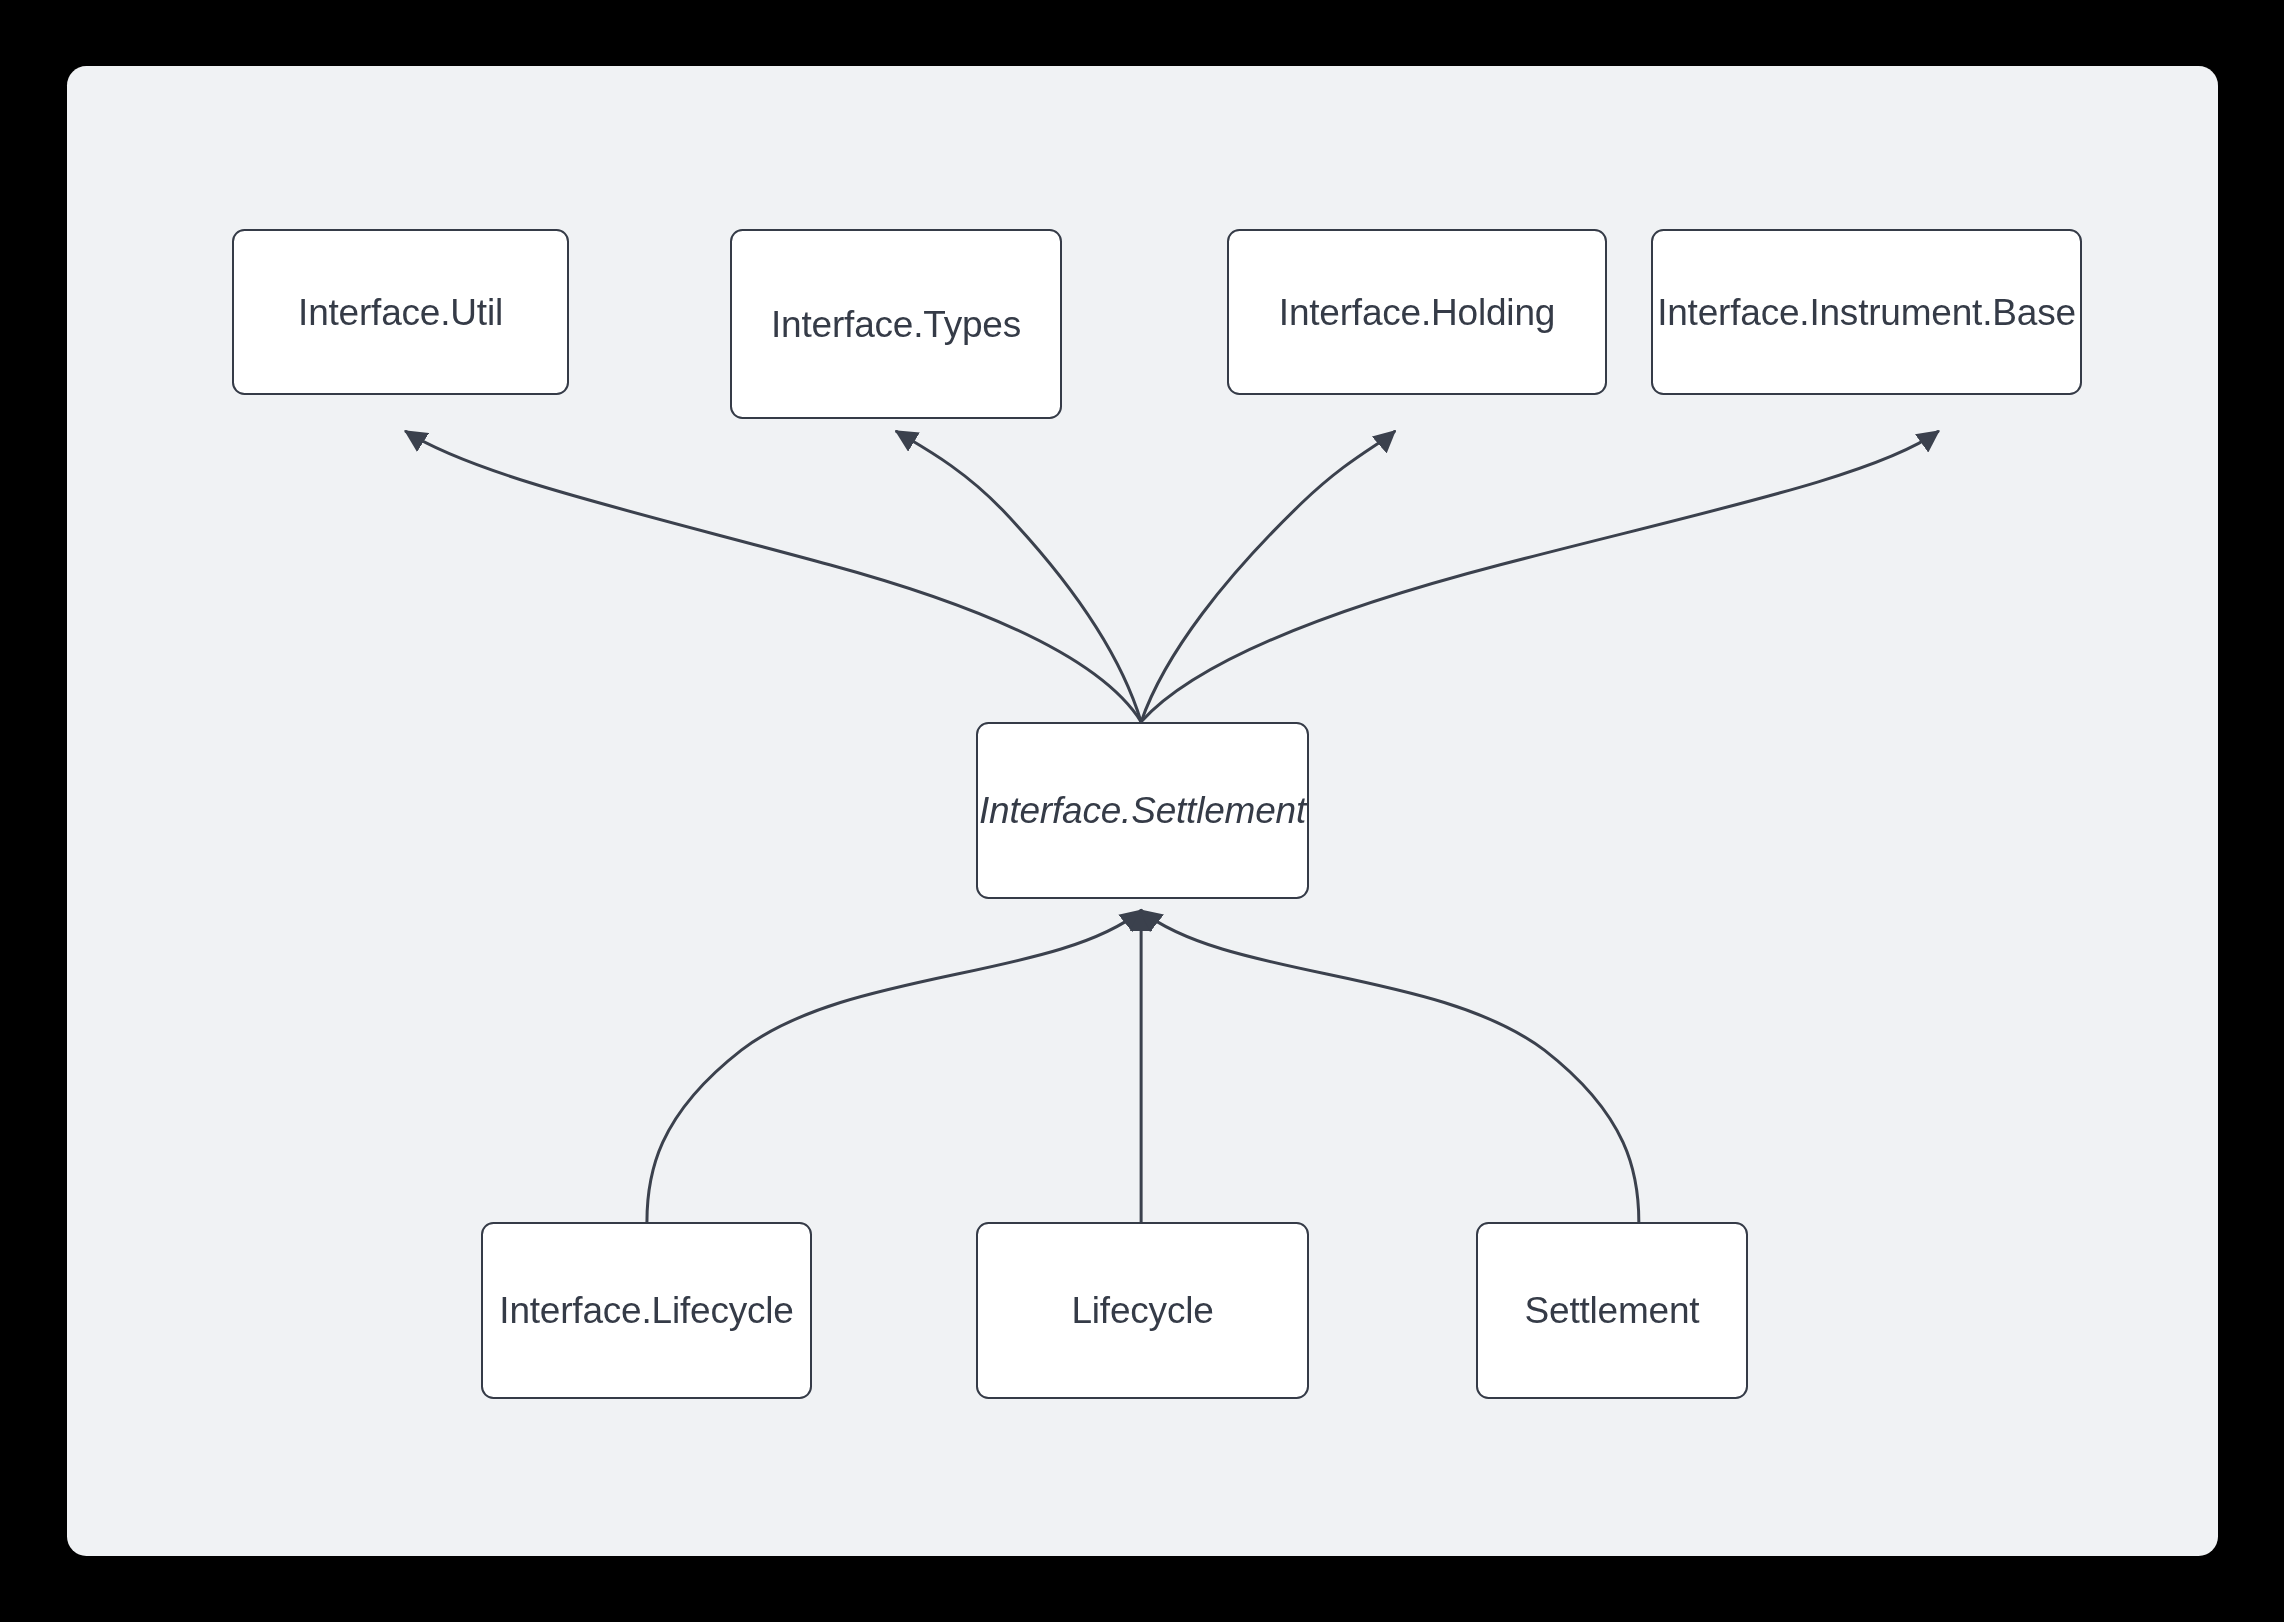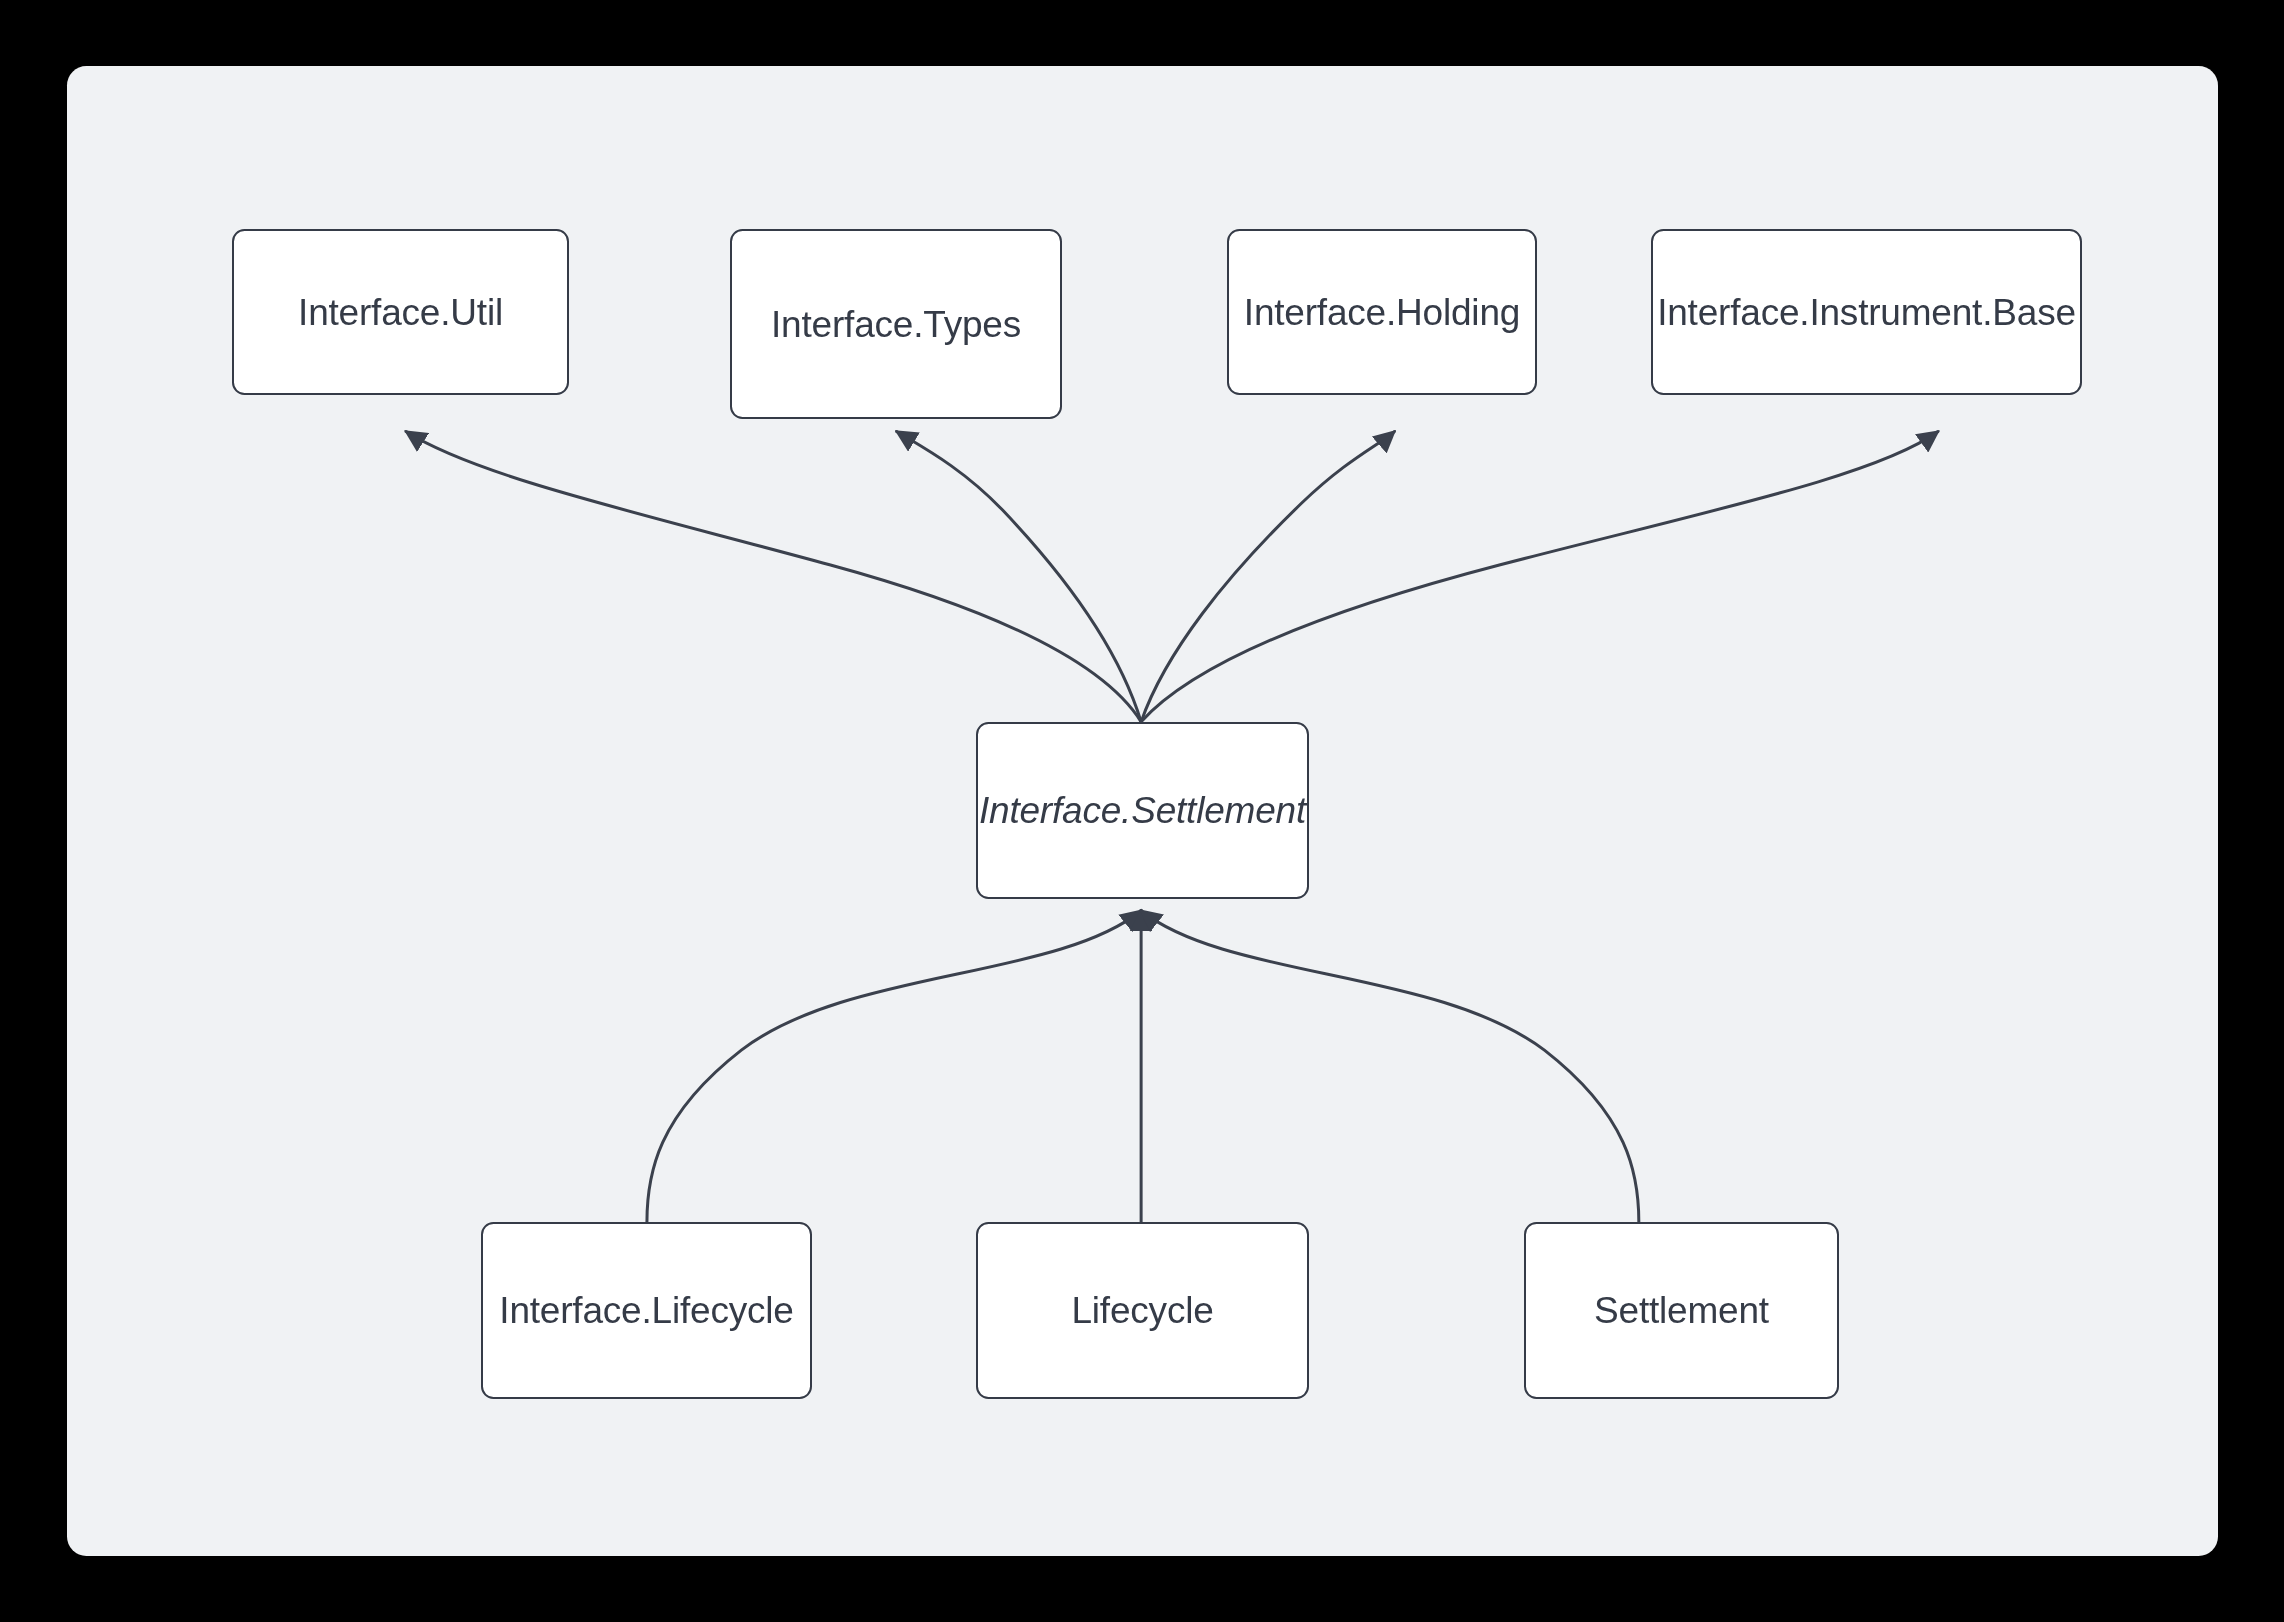--- a/index.html
+++ b/index.html
@@ -95,38 +95,38 @@
   </svg>
 
   <div class="node fill-white" style="left:232px; top:229px; width:337px; height:166px;">
     <span class="node-label">Interface.Util</span>
   </div>
 
   <div class="node fill-white" style="left:730px; top:229px; width:332px; height:190px;">
     <span class="node-label">Interface.Types</span>
   </div>
 
-  <div class="node fill-white" style="left:1227px; top:229px; width:310px; height:166px;">
+  <div class="node fill-white" style="left:1227px; top:229px; width:380px; height:166px;">
     <span class="node-label">Interface.Holding</span>
   </div>
 
   <div class="node fill-white overflow-label" style="left:1651px; top:229px; width:431px; height:166px;">
     <span class="node-label">Interface.Instrument.Base</span>
   </div>
 
   <div class="node fill-white overflow-label" style="left:976px; top:722px; width:333px; height:177px;font-style:italic;">
     <span class="node-label">Interface.Settlement</span>
   </div>
 
   <div class="node fill-white" style="left:481px; top:1222px; width:331px; height:177px;">
     <span class="node-label">Interface.Lifecycle</span>
   </div>
 
   <div class="node fill-cream" style="left:976px; top:1222px; width:333px; height:177px;">
     <span class="node-label">Lifecycle</span>
   </div>
 
-  <div class="node fill-cream" style="left:1476px; top:1222px; width:315px; height:177px;margin-left:48px;">
+  <div class="node fill-cream" style="left:1476px; top:1222px; width:272px; height:177px;">
     <span class="node-label">Settlement</span>
   </div>
 
 </div>
 
 
 </body></html>

